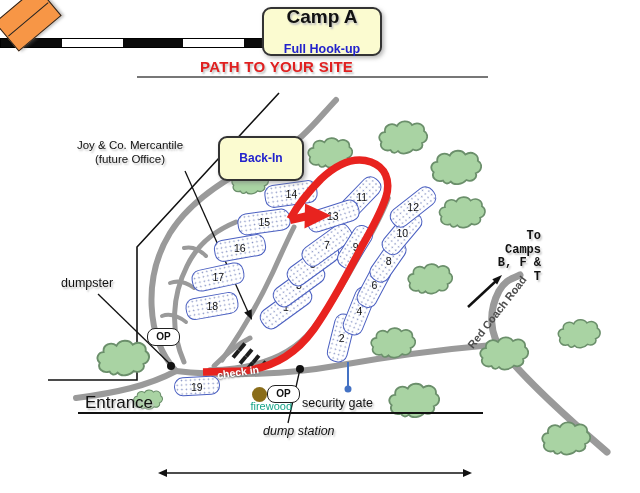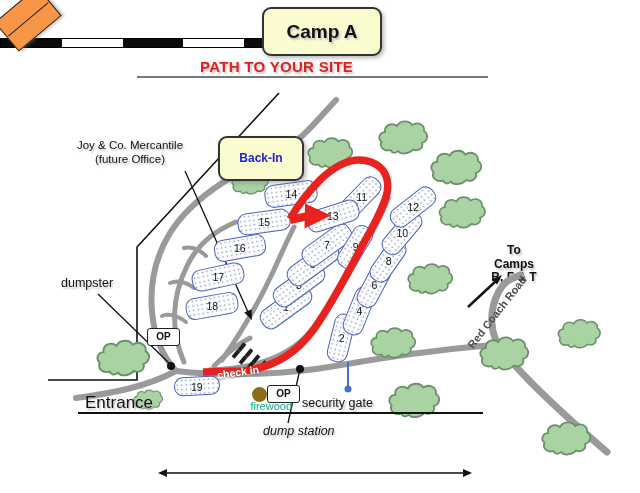--- a/index.html
+++ b/index.html
@@ -32,25 +32,25 @@
   .map-label.small{font-size:11.5px;}
   #lbl-future{left:319px;top:86px;width:62px;text-align:center;white-space:normal;line-height:13px;}
   #lbl-merc{left:74px;top:138px;width:112px;text-align:center;white-space:normal;line-height:14px;font-size:11.5px;}
   #lbl-dumpster{left:61px;top:276px;}
   #lbl-entrance{left:85px;top:393px;font-size:17px;}
   #lbl-checkin{left:217px;top:366px;font-size:10.5px;font-weight:bold;color:#fff;
                transform:rotate(-8deg);z-index:8;text-shadow:0 1px 2px #666;}
   #lbl-firewood{left:236px;top:400px;width:56px;text-align:right;font-size:11px;color:var(--teal);}
   #lbl-gate{left:302px;top:396px;}
   #lbl-dump{left:263px;top:424px;font-style:italic;}
-  #lbl-tocamps{left:487px;top:244px;width:54px;text-align:center;white-space:normal;
-               font-weight:bold;font-size:12px;line-height:13.5px;}
+  #lbl-tocamps{left:487px;top:230px;width:54px;text-align:right;white-space:normal;
+               font-weight:bold;font-size:12px;line-height:13.5px;font-family:Liberation Mono, monospace;}
   #lbl-road{left:447px;top:306px;width:100px;text-align:center;font-size:11px;font-weight:bold;
             color:#4d4d4d;transform:rotate(-52deg);z-index:4;}
-  .op{position:absolute;width:31px;height:16px;border:1.5px solid #222;border-radius:3px;
+  .op{position:absolute;width:31px;height:16px;border:1.5px solid #222;border-radius:8px;
       background:#fff;text-align:center;font-size:10px;font-weight:bold;line-height:15px;z-index:5;}
   #op1{left:147px;top:328px;}
   #op2{left:267px;top:385px;}
   #firewood-dot{left:252px;top:387px;width:15px;height:15px;border-radius:50%;
                 background:var(--firewood-brown);z-index:5;}
   #bottom-line{left:78px;top:412px;width:405px;height:2px;background:var(--line-black);z-index:5;}
   #building{left:239px;top:319px;width:54px;height:36px;background:var(--building-orange);
             border:1.5px solid #222;transform:rotate(-40deg);z-index:3;
             box-shadow:2px 2px 3px rgba(100,100,100,.4);}
   #building .split{position:absolute;left:2%;right:2%;top:50%;border-top:1.5px solid #222;}
@@ -211,20 +211,21 @@
 
     <g>
       <line x1="166" y1="473" x2="464" y2="473" stroke="#111" stroke-width="1.5"></line>
       <polygon points="158,473 167,469 167,477" fill="#111"></polygon>
       <polygon points="472,473 463,469 463,477" fill="#111"></polygon>
     </g>
   </svg>
 
   <div id="camp-box" class="callout">
     <div class="t1 shadowed">Camp A</div>
+    <div class="t2">Full Hook-up</div>
   </div>
   <div id="path-heading" class="abs shadowed">PATH TO YOUR SITE</div>
   <div id="top-divider" class="abs"></div>
 
   <div id="site-box" class="callout">
     <div class="t2">Back-In</div>
   </div>
 
   <div id="lbl-merc" class="map-label shadowed">
       <div>Joy &amp; Co. Mercantile</div>

